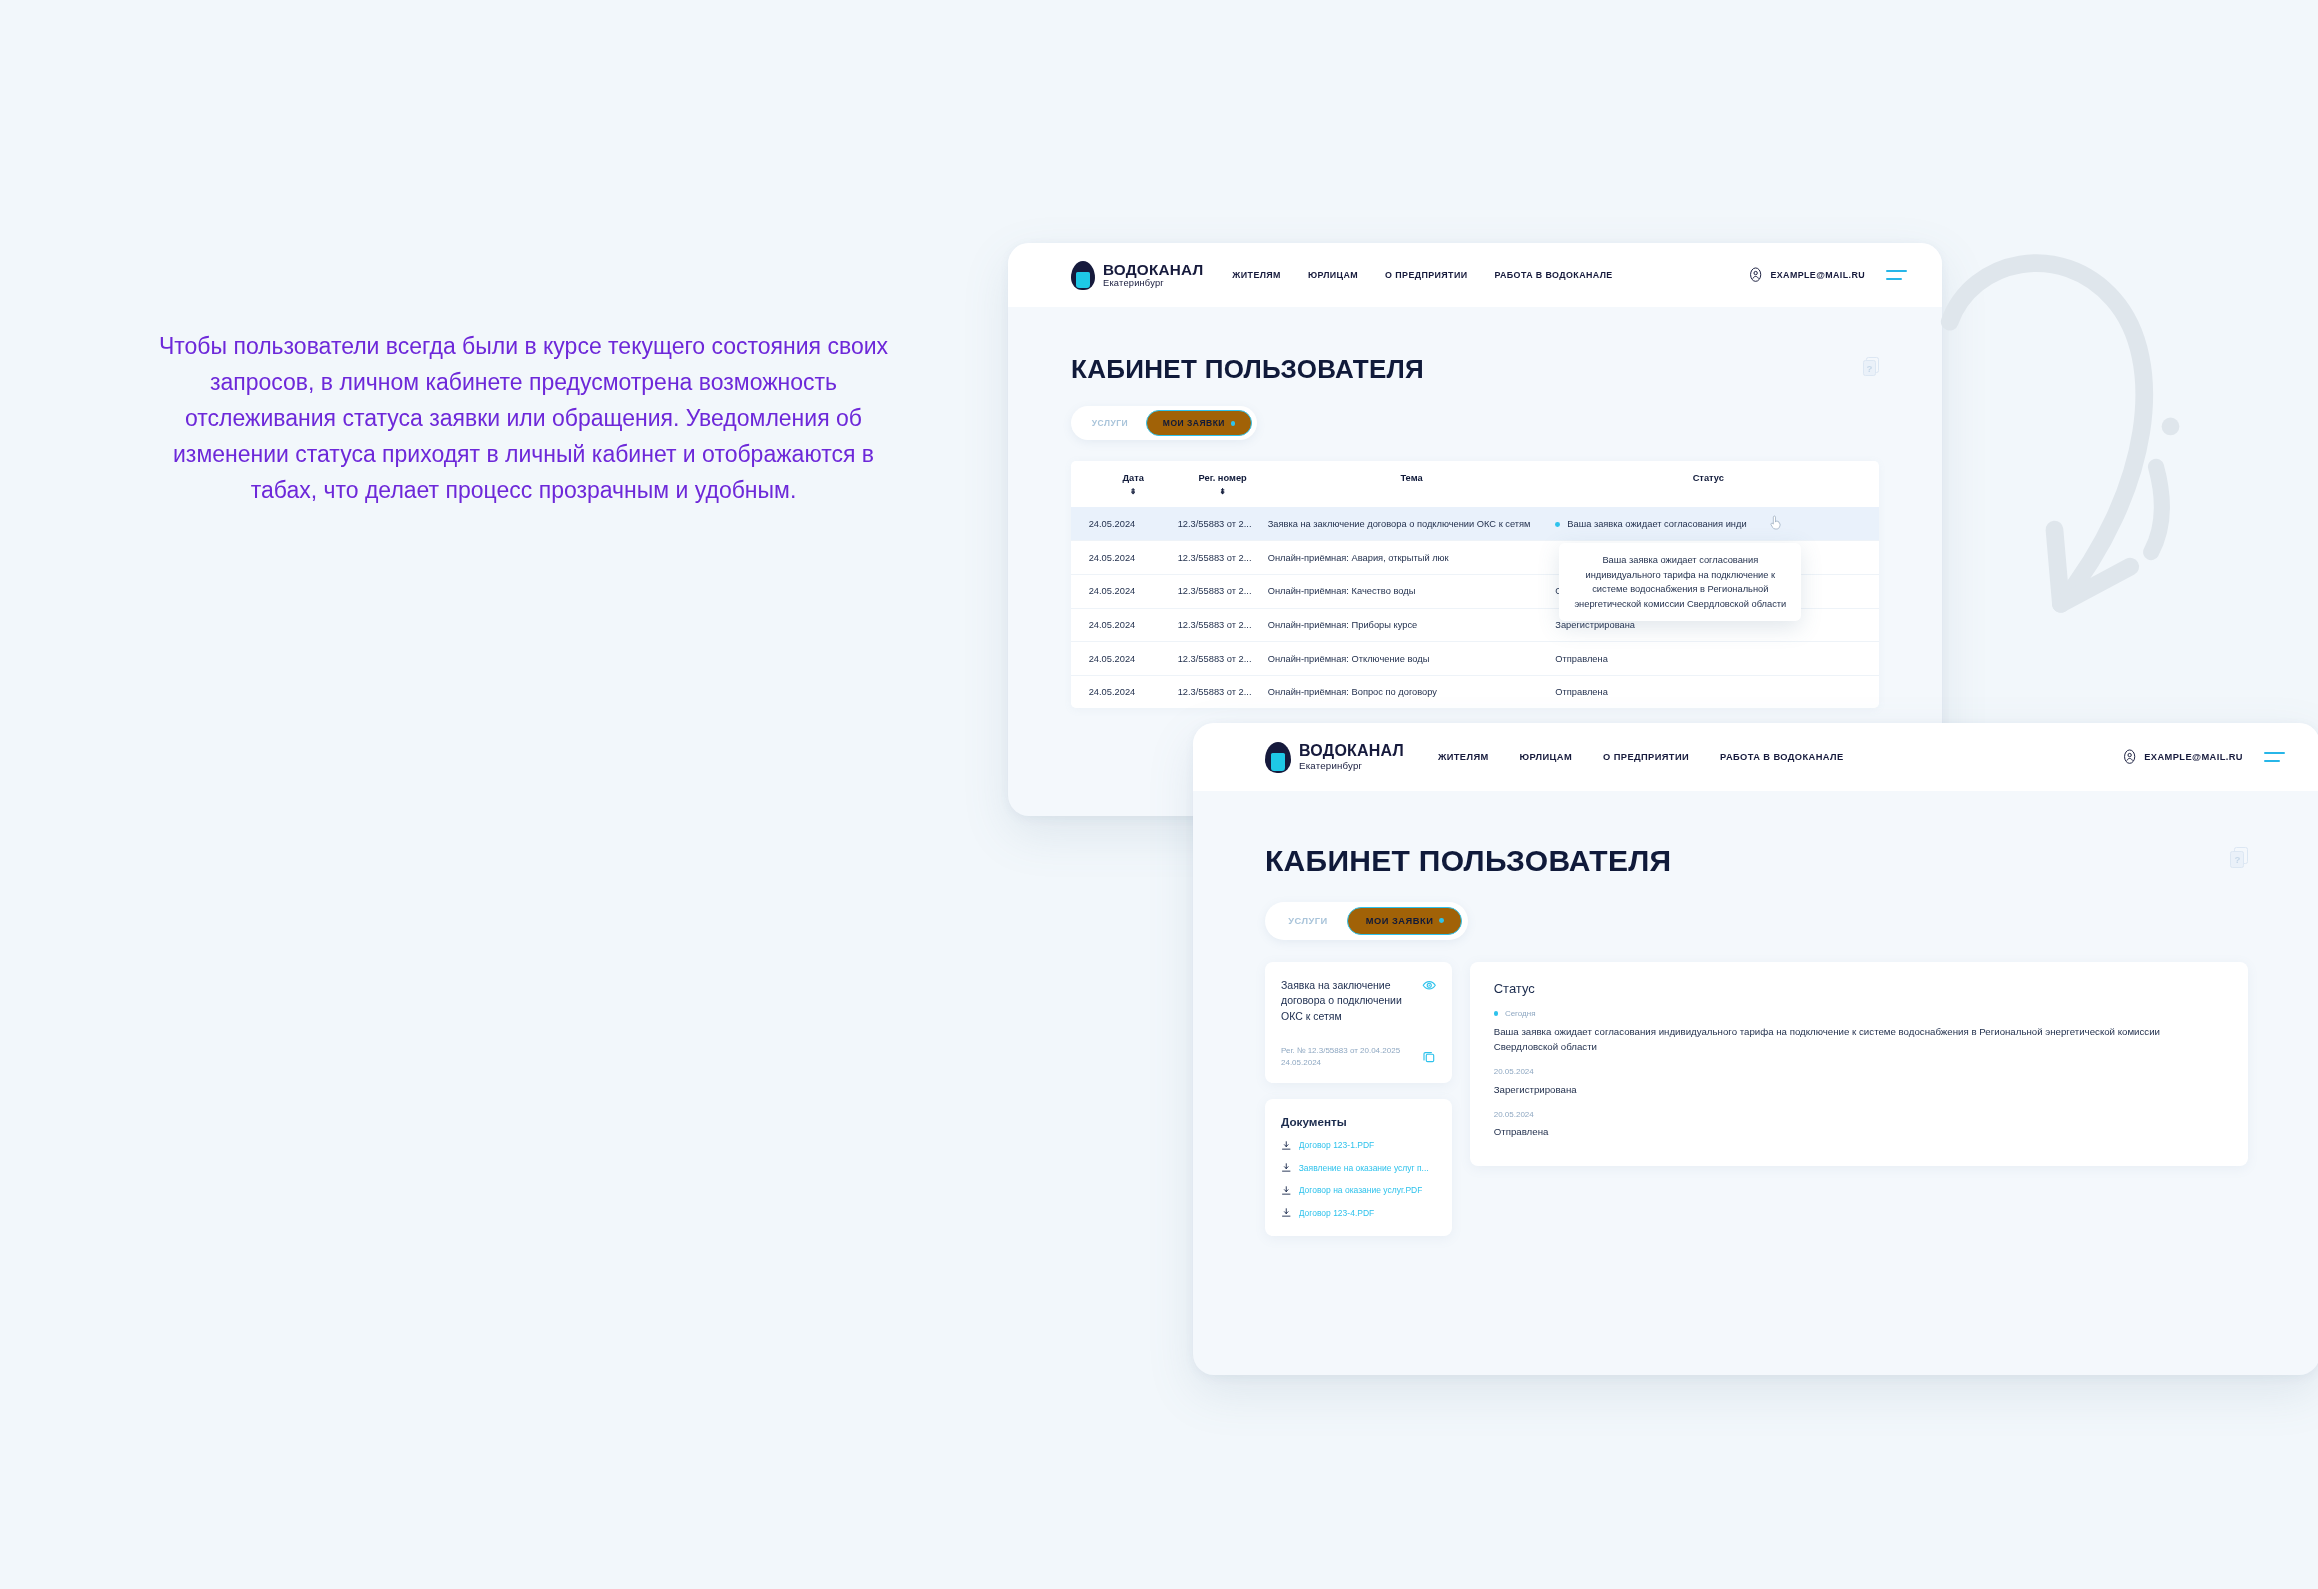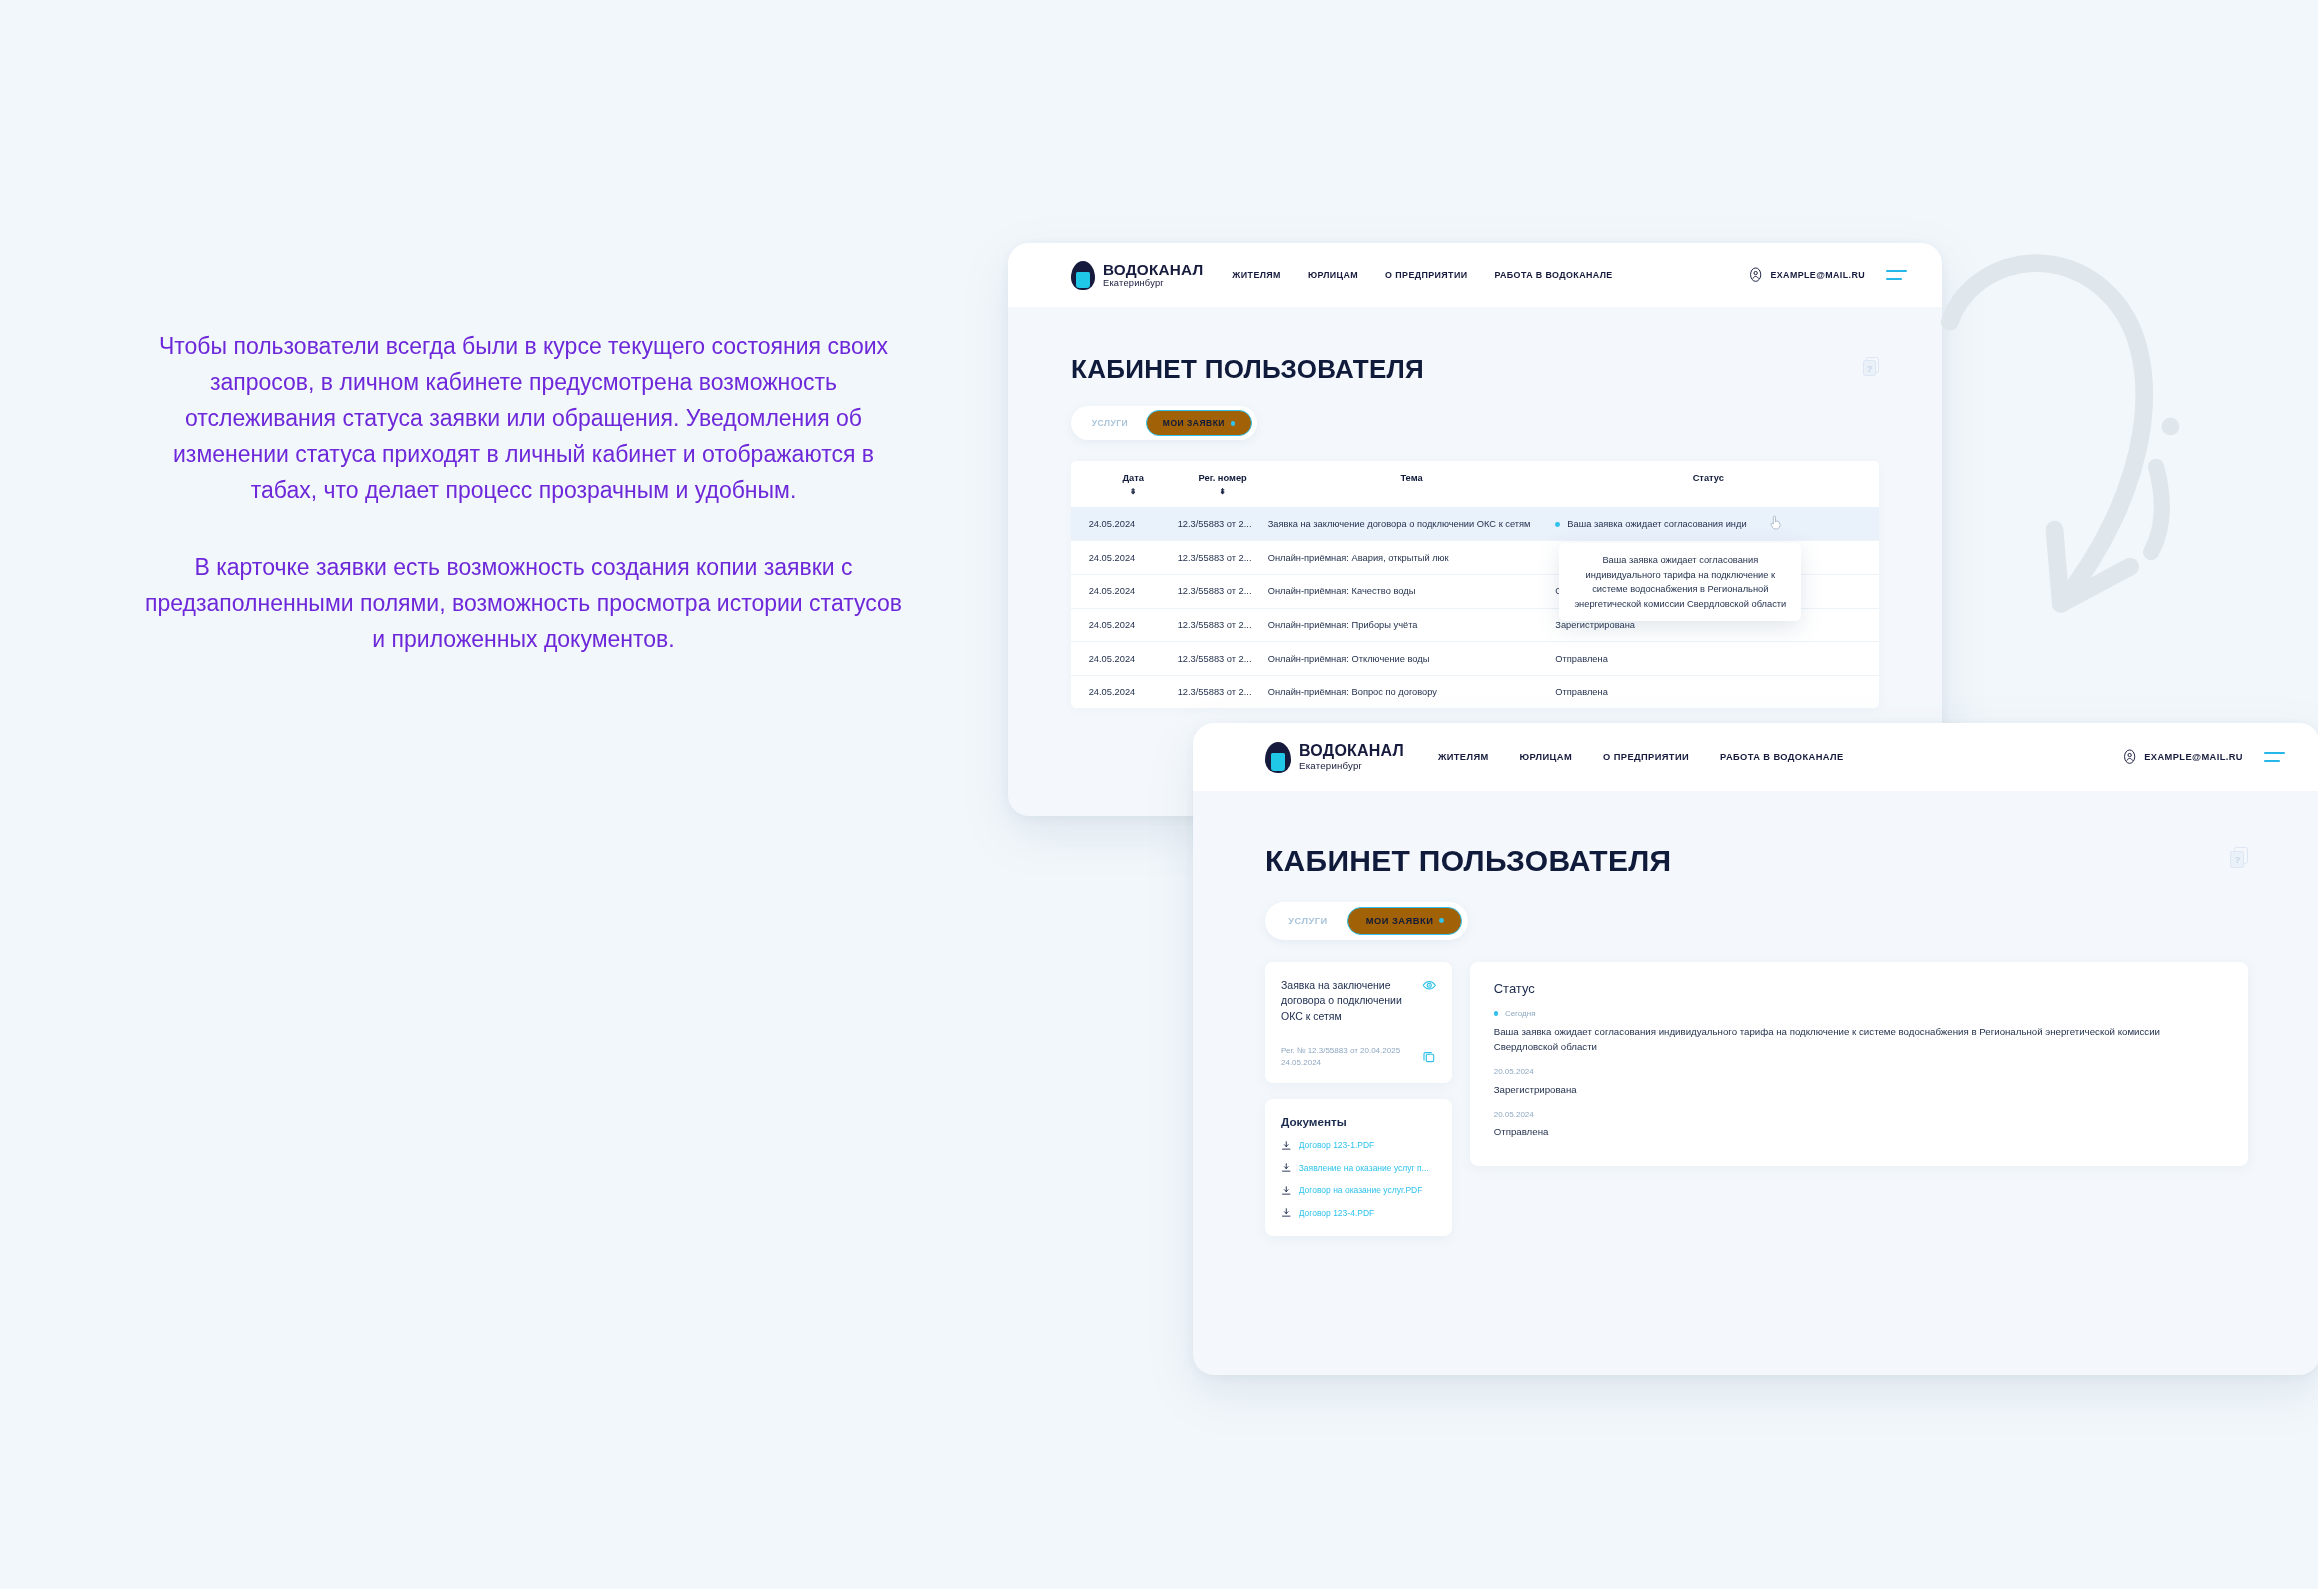--- a/index.html
+++ b/index.html
@@ -208,21 +208,20 @@
   
   .arrow-deco { position: absolute; left: 1940px; top: 225px; width: 266px; height: 419px; }
 </style>
 </head>
 <body>
 
 <div class="stage">
 
   <div class="copy-col">
     <p class="copy-para copy-p1">Чтобы пользователи всегда были в курсе текущего состояния своих запросов, в личном кабинете предусмотрена возможность отслеживания статуса заявки или обращения. Уведомления об изменении статуса приходят в личный кабинет и отображаются в табах, что делает процесс прозрачным и удобным.</p>
-    <p class="copy-para copy-p2">В карточке заявки есть возможность создания копии заявки с предзаполненными полями, возможность просмотра истории статусов и приложенных документов.</p>
   </div>
 
   <div class="window win1">
 
     <div class="win-header">
       <div class="logo">
         <div class="logo-mark">
           <div class="ring"></div>
             <div class="cup"></div>
         </div>
@@ -312,21 +311,21 @@
           <div class="c-reg">12.3/55883 от 2...</div>
           <div class="c-theme">Онлайн-приёмная: Качество воды</div>
           <div class="c-status">
               <span class="ellip">Отправлена</span>
             </div>
         </div>
 
         <div class="t-row">
           <div class="c-date">24.05.2024</div>
           <div class="c-reg">12.3/55883 от 2...</div>
-          <div class="c-theme">Онлайн-приёмная: Приборы учёта</div>
+          <div class="c-theme">Онлайн-приёмная: Приборы курсе</div>
           <div class="c-status">
               <span class="ellip">Зарегистрирована</span>
             </div>
         </div>
 
         <div class="t-row">
           <div class="c-date">24.05.2024</div>
           <div class="c-reg">12.3/55883 от 2...</div>
           <div class="c-theme">Онлайн-приёмная: Отключение воды</div>
           <div class="c-status">

